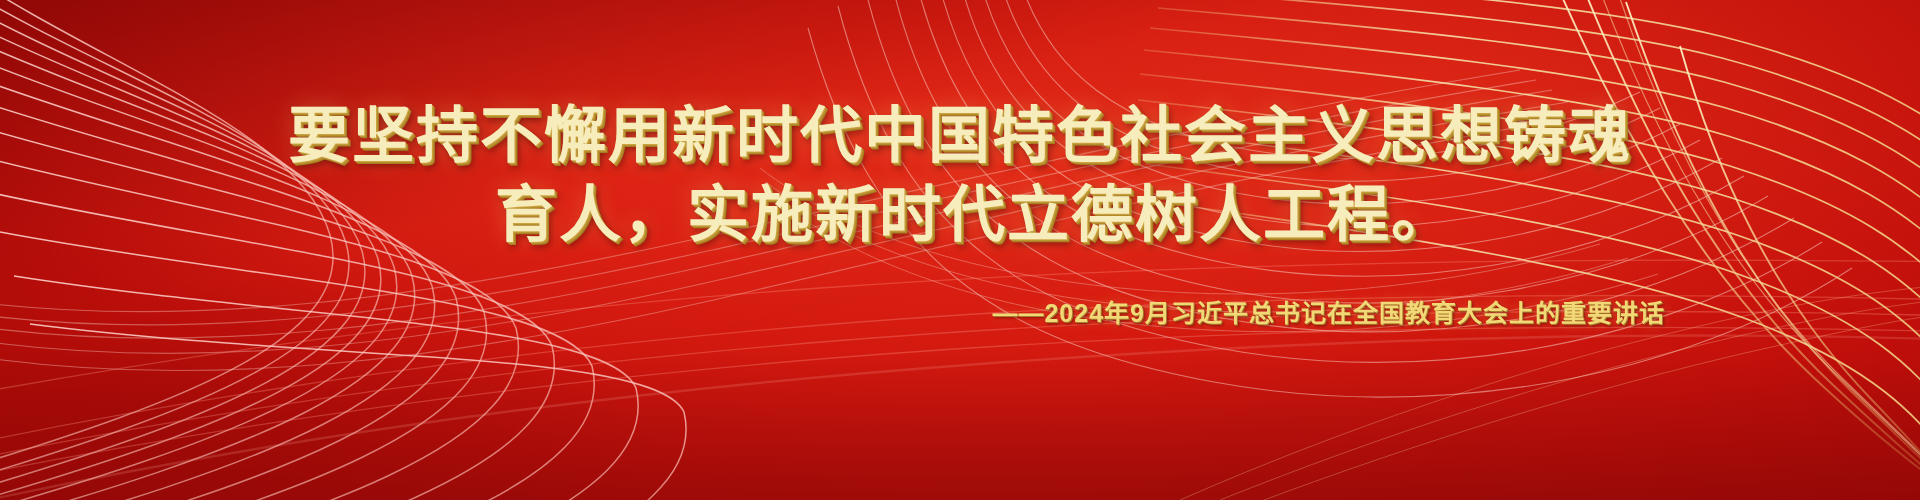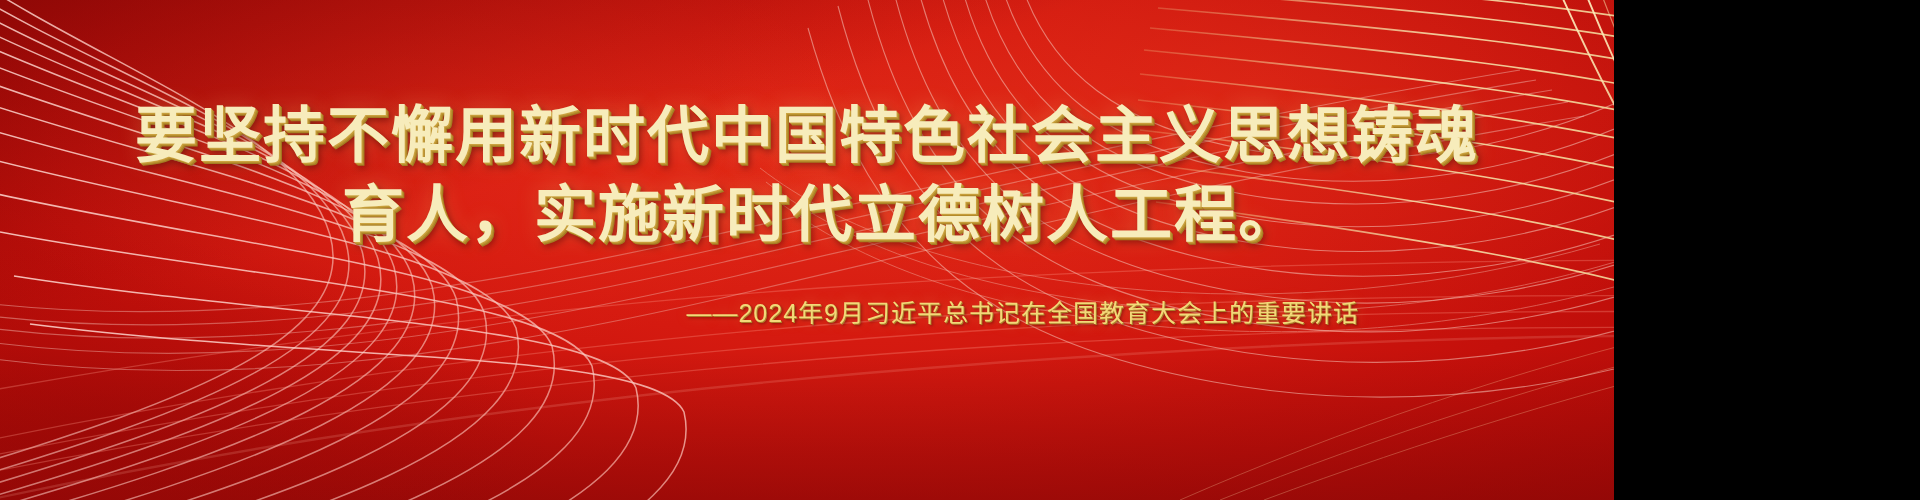--- a/index.html
+++ b/index.html
@@ -1,21 +1,21 @@
 <!DOCTYPE html>
 <html lang="zh-CN"><head>
 <meta charset="utf-8">
 <title>Banner</title>
 <style>
   html,body{margin:0;padding:0;background:#000;}
   *{box-sizing:border-box;}
 
   #banner{
     position:relative;
-    width:1614px;
+    width:1920px;
     height:500px;
     overflow:hidden;
     font-family:"Liberation Sans","DejaVu Sans",sans-serif;
     background:
       radial-gradient(ellipse 70% 95% at 52% 36%, #e02817 0%, #d51a10 34%, #c4100b 68%, #ae0a07 100%),
       linear-gradient(180deg,#cf150f 0%,#c31009 55%,#a80906 100%);
   }
 
   
   .tone{position:absolute;inset:0;pointer-events:none;}
@@ -65,21 +65,21 @@
        0 0 22px rgba(255,215,120,.30);
   }
   .headline .l1{display:block;white-space:nowrap;}
   .headline .l2{display:block;white-space:nowrap;text-align:center;padding-left:30px;}
 
   .attribution{
     margin-top:38px;
     text-align:right;
     padding-right:255px;
     font-size:25px;
-    font-weight:normal;
+    font-weight:bold;
     letter-spacing:1px;
     color:#f3d878;
     white-space:nowrap;
     text-shadow:
        1px 1px 0 #a9802a,
        2px 2px 3px rgba(70,0,0,.55),
        0 0 14px rgba(255,208,100,.35);
   }
 </style>
 </head>

